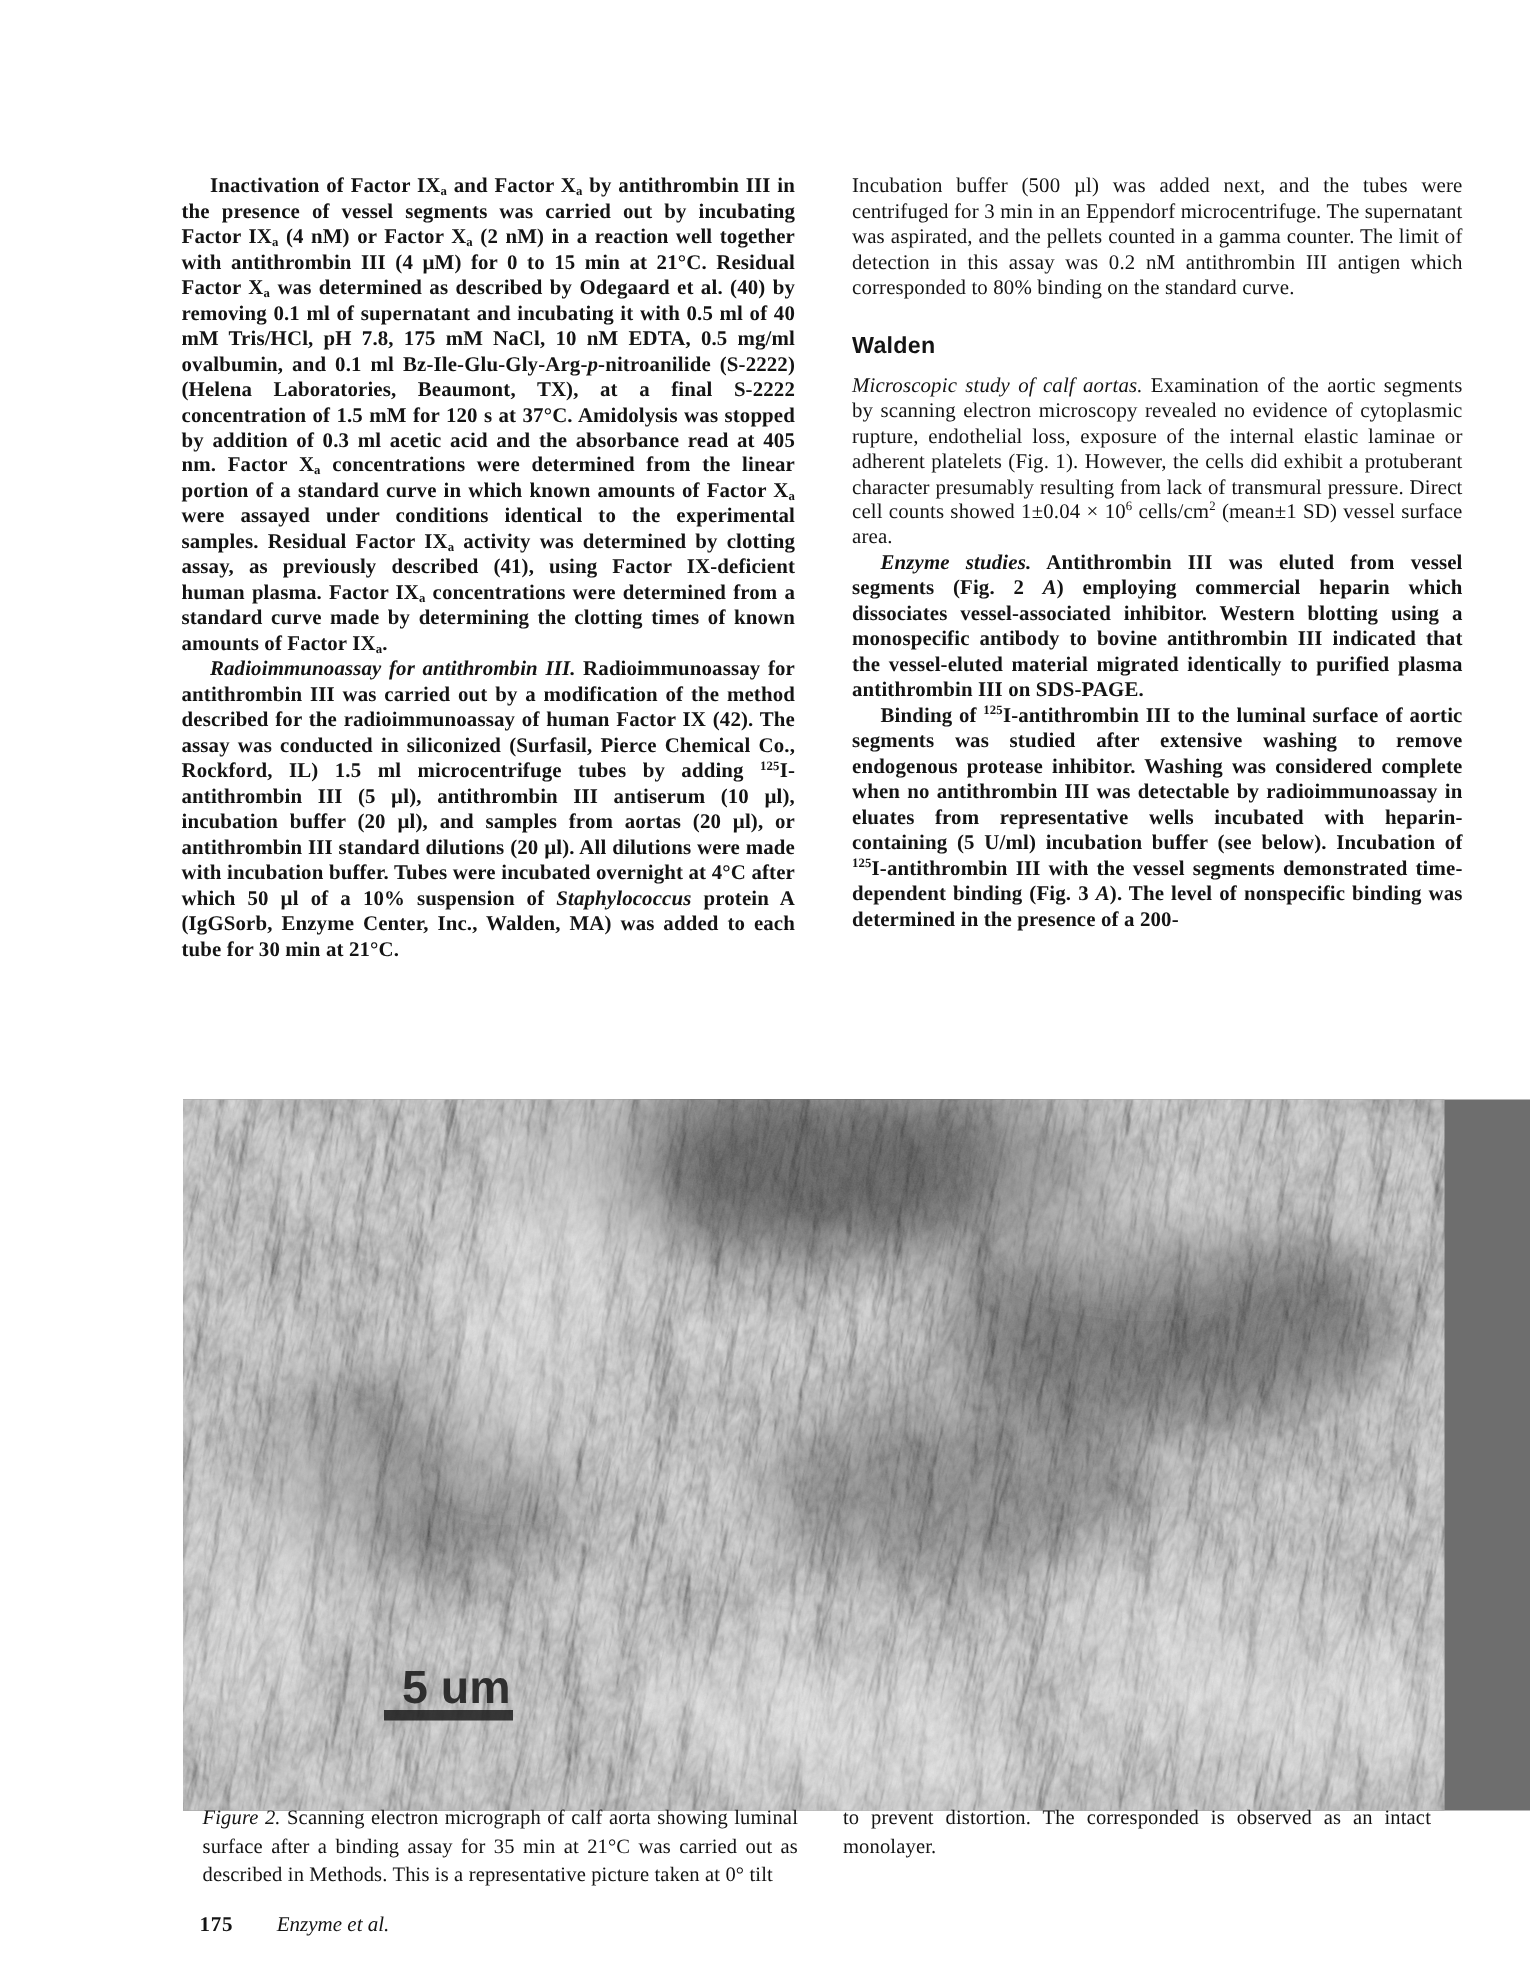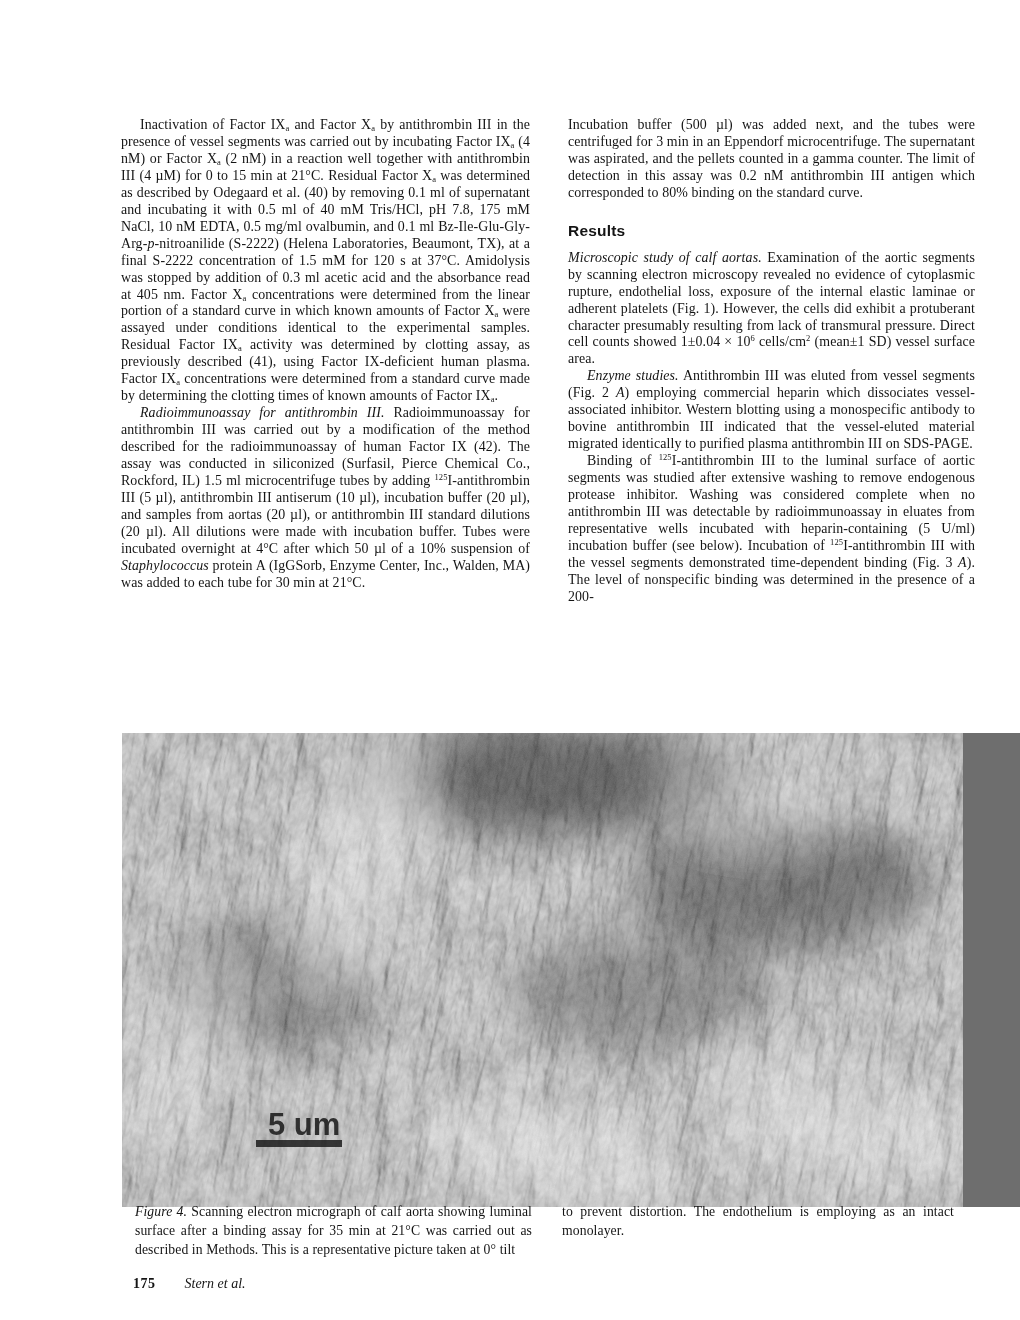--- a/index.html
+++ b/index.html
@@ -10,21 +10,21 @@
   }
   .page{position:absolute;inset:0;}
   .col{
     position:absolute;top:117px;width:409px;
     font-size:13.9px;line-height:16.95px;text-align:justify;
     letter-spacing:0.1px;
   }
   #col-left{left:121px;}
   #col-right{left:568px;width:407px;}
   .col p{margin:0;}
-  .col p.indent{text-indent:19px;}
+  .col p.indent{text-indent:19px;font-weight:bold;}
   sub{font-size:8.5px;line-height:0;vertical-align:-2px;}
   sup{font-size:8.5px;line-height:0;vertical-align:5px;}
   h2.results{
     font-family:"Liberation Sans", sans-serif;font-weight:bold;
     font-size:15.5px;margin:21px 0 10px 0;text-align:left;letter-spacing:0.2px;
   }
   .figure{
     position:absolute;left:122px;top:733px;width:991px;height:474px;
     overflow:hidden;background:#6e6e6e;
   }
@@ -44,21 +44,21 @@
 
 <div class="page">
 
   <div class="col" id="col-left">
     <p class="indent">Inactivation of Factor IX<sub>a</sub> and Factor X<sub>a</sub> by antithrombin III in the presence of vessel segments was carried out by incubating Factor IX<sub>a</sub> (4 nM) or Factor X<sub>a</sub> (2 nM) in a reaction well together with antithrombin III (4 µM) for 0 to 15 min at 21°C. Residual Factor X<sub>a</sub> was determined as described by Odegaard et al. (40) by removing 0.1 ml of supernatant and incubating it with 0.5 ml of 40 mM Tris/HCl, pH 7.8, 175 mM NaCl, 10 nM EDTA, 0.5 mg/ml ovalbumin, and 0.1 ml Bz-Ile-Glu-Gly-Arg-<i>p</i>-nitroanilide (S-2222) (Helena Laboratories, Beaumont, TX), at a final S-2222 concentration of 1.5 mM for 120 s at 37°C. Amidolysis was stopped by addition of 0.3 ml acetic acid and the absorbance read at 405 nm. Factor X<sub>a</sub> concentrations were determined from the linear portion of a standard curve in which known amounts of Factor X<sub>a</sub> were assayed under conditions identical to the experimental samples. Residual Factor IX<sub>a</sub> activity was determined by clotting assay, as previously described (41), using Factor IX-deficient human plasma. Factor IX<sub>a</sub> concentrations were determined from a standard curve made by determining the clotting times of known amounts of Factor IX<sub>a</sub>.</p>
     <p class="indent"><i>Radioimmunoassay for antithrombin III.</i> Radioimmunoassay for antithrombin III was carried out by a modification of the method described for the radioimmunoassay of human Factor IX (42). The assay was conducted in siliconized (Surfasil, Pierce Chemical Co., Rockford, IL) 1.5 ml microcentrifuge tubes by adding <sup>125</sup>I-antithrombin III (5 µl), antithrombin III antiserum (10 µl), incubation buffer (20 µl), and samples from aortas (20 µl), or antithrombin III standard dilutions (20 µl). All dilutions were made with incubation buffer. Tubes were incubated overnight at 4°C after which 50 µl of a 10% suspension of <i>Staphylococcus</i> protein A (IgGSorb, Enzyme Center, Inc., Walden, MA) was added to each tube for 30 min at 21°C.</p>
   </div>
 
   <div class="col" id="col-right">
     <p>Incubation buffer (500 µl) was added next, and the tubes were centrifuged for 3 min in an Eppendorf microcentrifuge. The supernatant was aspirated, and the pellets counted in a gamma counter. The limit of detection in this assay was 0.2 nM antithrombin III antigen which corresponded to 80% binding on the standard curve.</p>
-    <h2 class="results">Results</h2>
+    <h2 class="results">Walden</h2>
     <p><i>Microscopic study of calf aortas.</i> Examination of the aortic segments by scanning electron microscopy revealed no evidence of cytoplasmic rupture, endothelial loss, exposure of the internal elastic laminae or adherent platelets (Fig. 1). However, the cells did exhibit a protuberant character presumably resulting from lack of transmural pressure. Direct cell counts showed 1±0.04 × 10<sup>6</sup> cells/cm<sup>2</sup> (mean±1 SD) vessel surface area.</p>
     <p class="indent"><i>Enzyme studies.</i> Antithrombin III was eluted from vessel segments (Fig. 2 <i>A</i>) employing commercial heparin which dissociates vessel-associated inhibitor. Western blotting using a monospecific antibody to bovine antithrombin III indicated that the vessel-eluted material migrated identically to purified plasma antithrombin III on SDS-PAGE.</p>
     <p class="indent">Binding of <sup>125</sup>I-antithrombin III to the luminal surface of aortic segments was studied after extensive washing to remove endogenous protease inhibitor. Washing was considered complete when no antithrombin III was detectable by radioimmunoassay in eluates from representative wells incubated with heparin-containing (5 U/ml) incubation buffer (see below). Incubation of <sup>125</sup>I-antithrombin III with the vessel segments demonstrated time-dependent binding (Fig. 3 <i>A</i>). The level of nonspecific binding was determined in the presence of a 200-</p>
   </div>
 
   <div class="figure">
     <svg width="841" height="474" viewBox="0 0 841 474" xmlns="http://www.w3.org/2000/svg">
       <defs>
         <filter id="semtex" x="-30%" y="-30%" width="160%" height="160%">
           <feTurbulence type="fractalNoise" baseFrequency="0.052 0.011" numOctaves="5" seed="11" result="n"></feTurbulence>
@@ -94,20 +94,20 @@
 
       <rect width="841" height="474" filter="url(#grain)"></rect>
 
       <g>
         <text x="146" y="402" font-family="Liberation Sans, sans-serif" font-weight="bold" font-size="31" fill="#1c1c1c" opacity="0.88">5 um</text>
         <rect x="134" y="407" width="86" height="7" fill="#1c1c1c" opacity="0.85"></rect>
       </g>
     </svg>
   </div>
 
-  <div class="cap" id="cap-left"><i>Figure 4.</i> Scanning electron micrograph of calf aorta showing luminal surface after a binding assay for 35 min at 21°C was carried out as described in Methods. This is a representative picture taken at 0° tilt</div>
-  <div class="cap" id="cap-right">to prevent distortion. The endothelium is employing as an intact monolayer.</div>
+  <div class="cap" id="cap-left"><i>Figure 2.</i> Scanning electron micrograph of calf aorta showing luminal surface after a binding assay for 35 min at 21°C was carried out as described in Methods. This is a representative picture taken at 0° tilt</div>
+  <div class="cap" id="cap-right">to prevent distortion. The corresponded is observed as an intact monolayer.</div>
 
   <div class="footer">
-    <span class="pagenum">175</span><span class="authors">Stern et al.</span>
+    <span class="pagenum">175</span><span class="authors">Enzyme et al.</span>
   </div>
 
 </div>
 
 </body></html>

